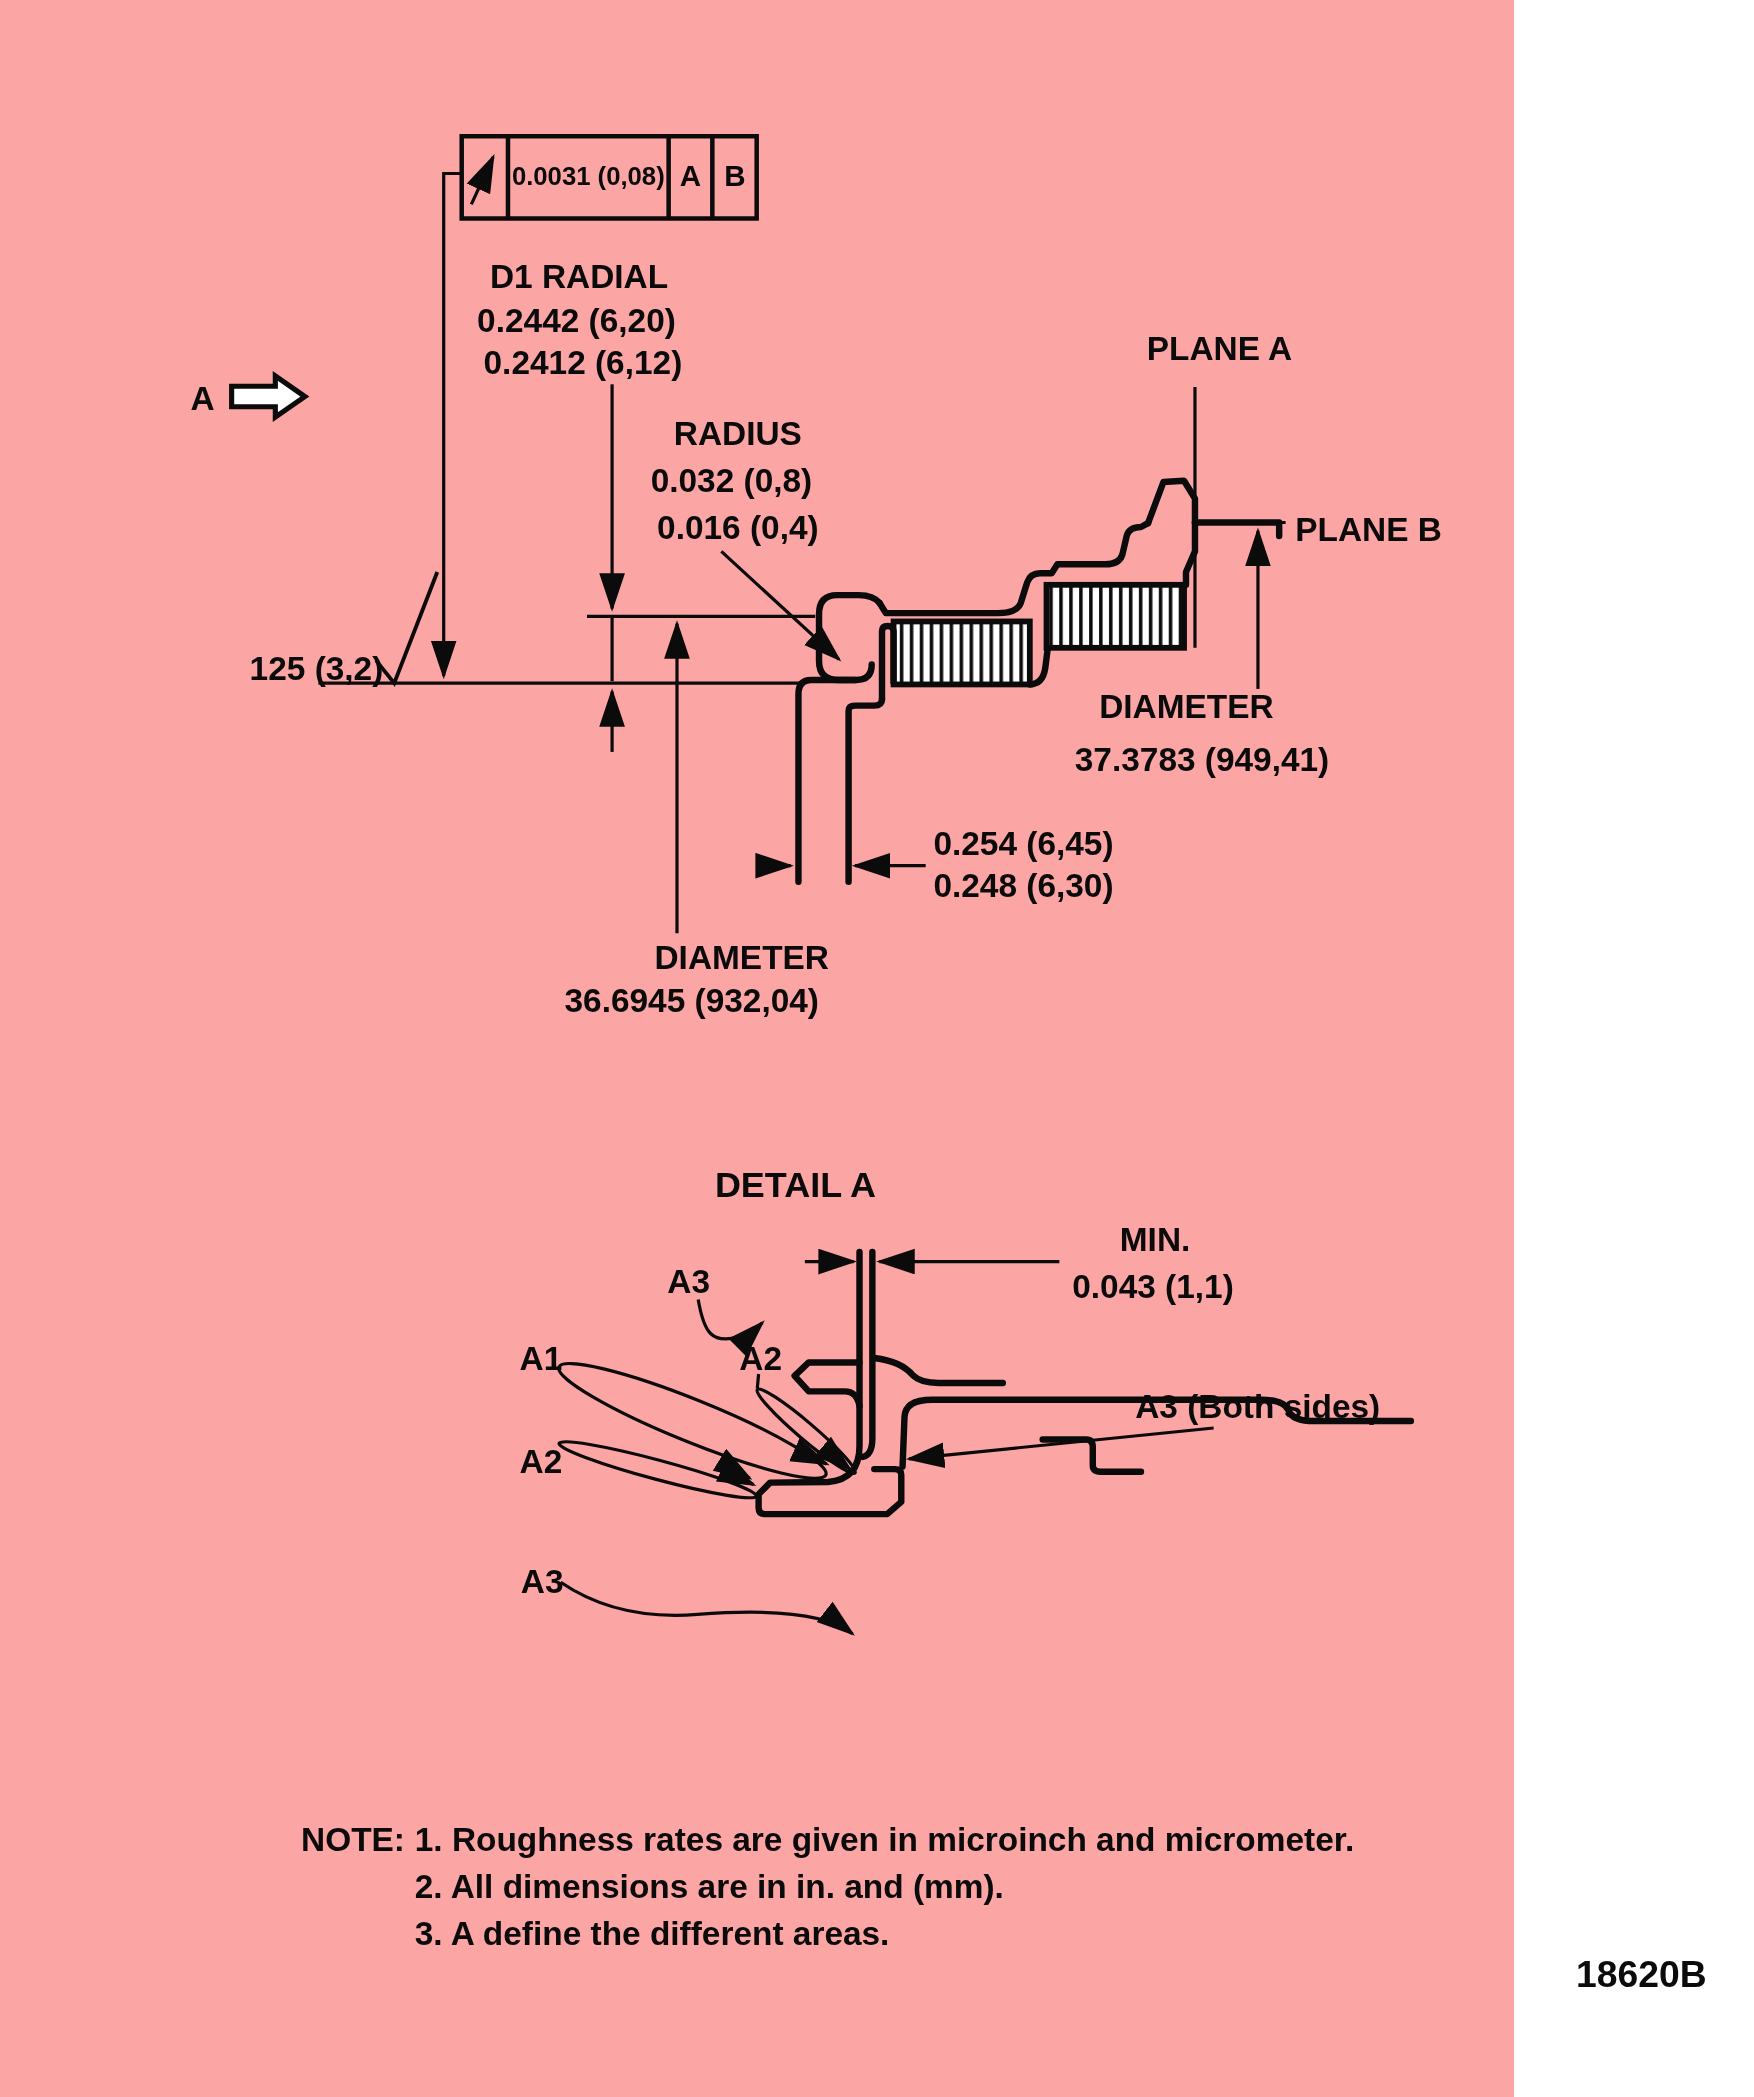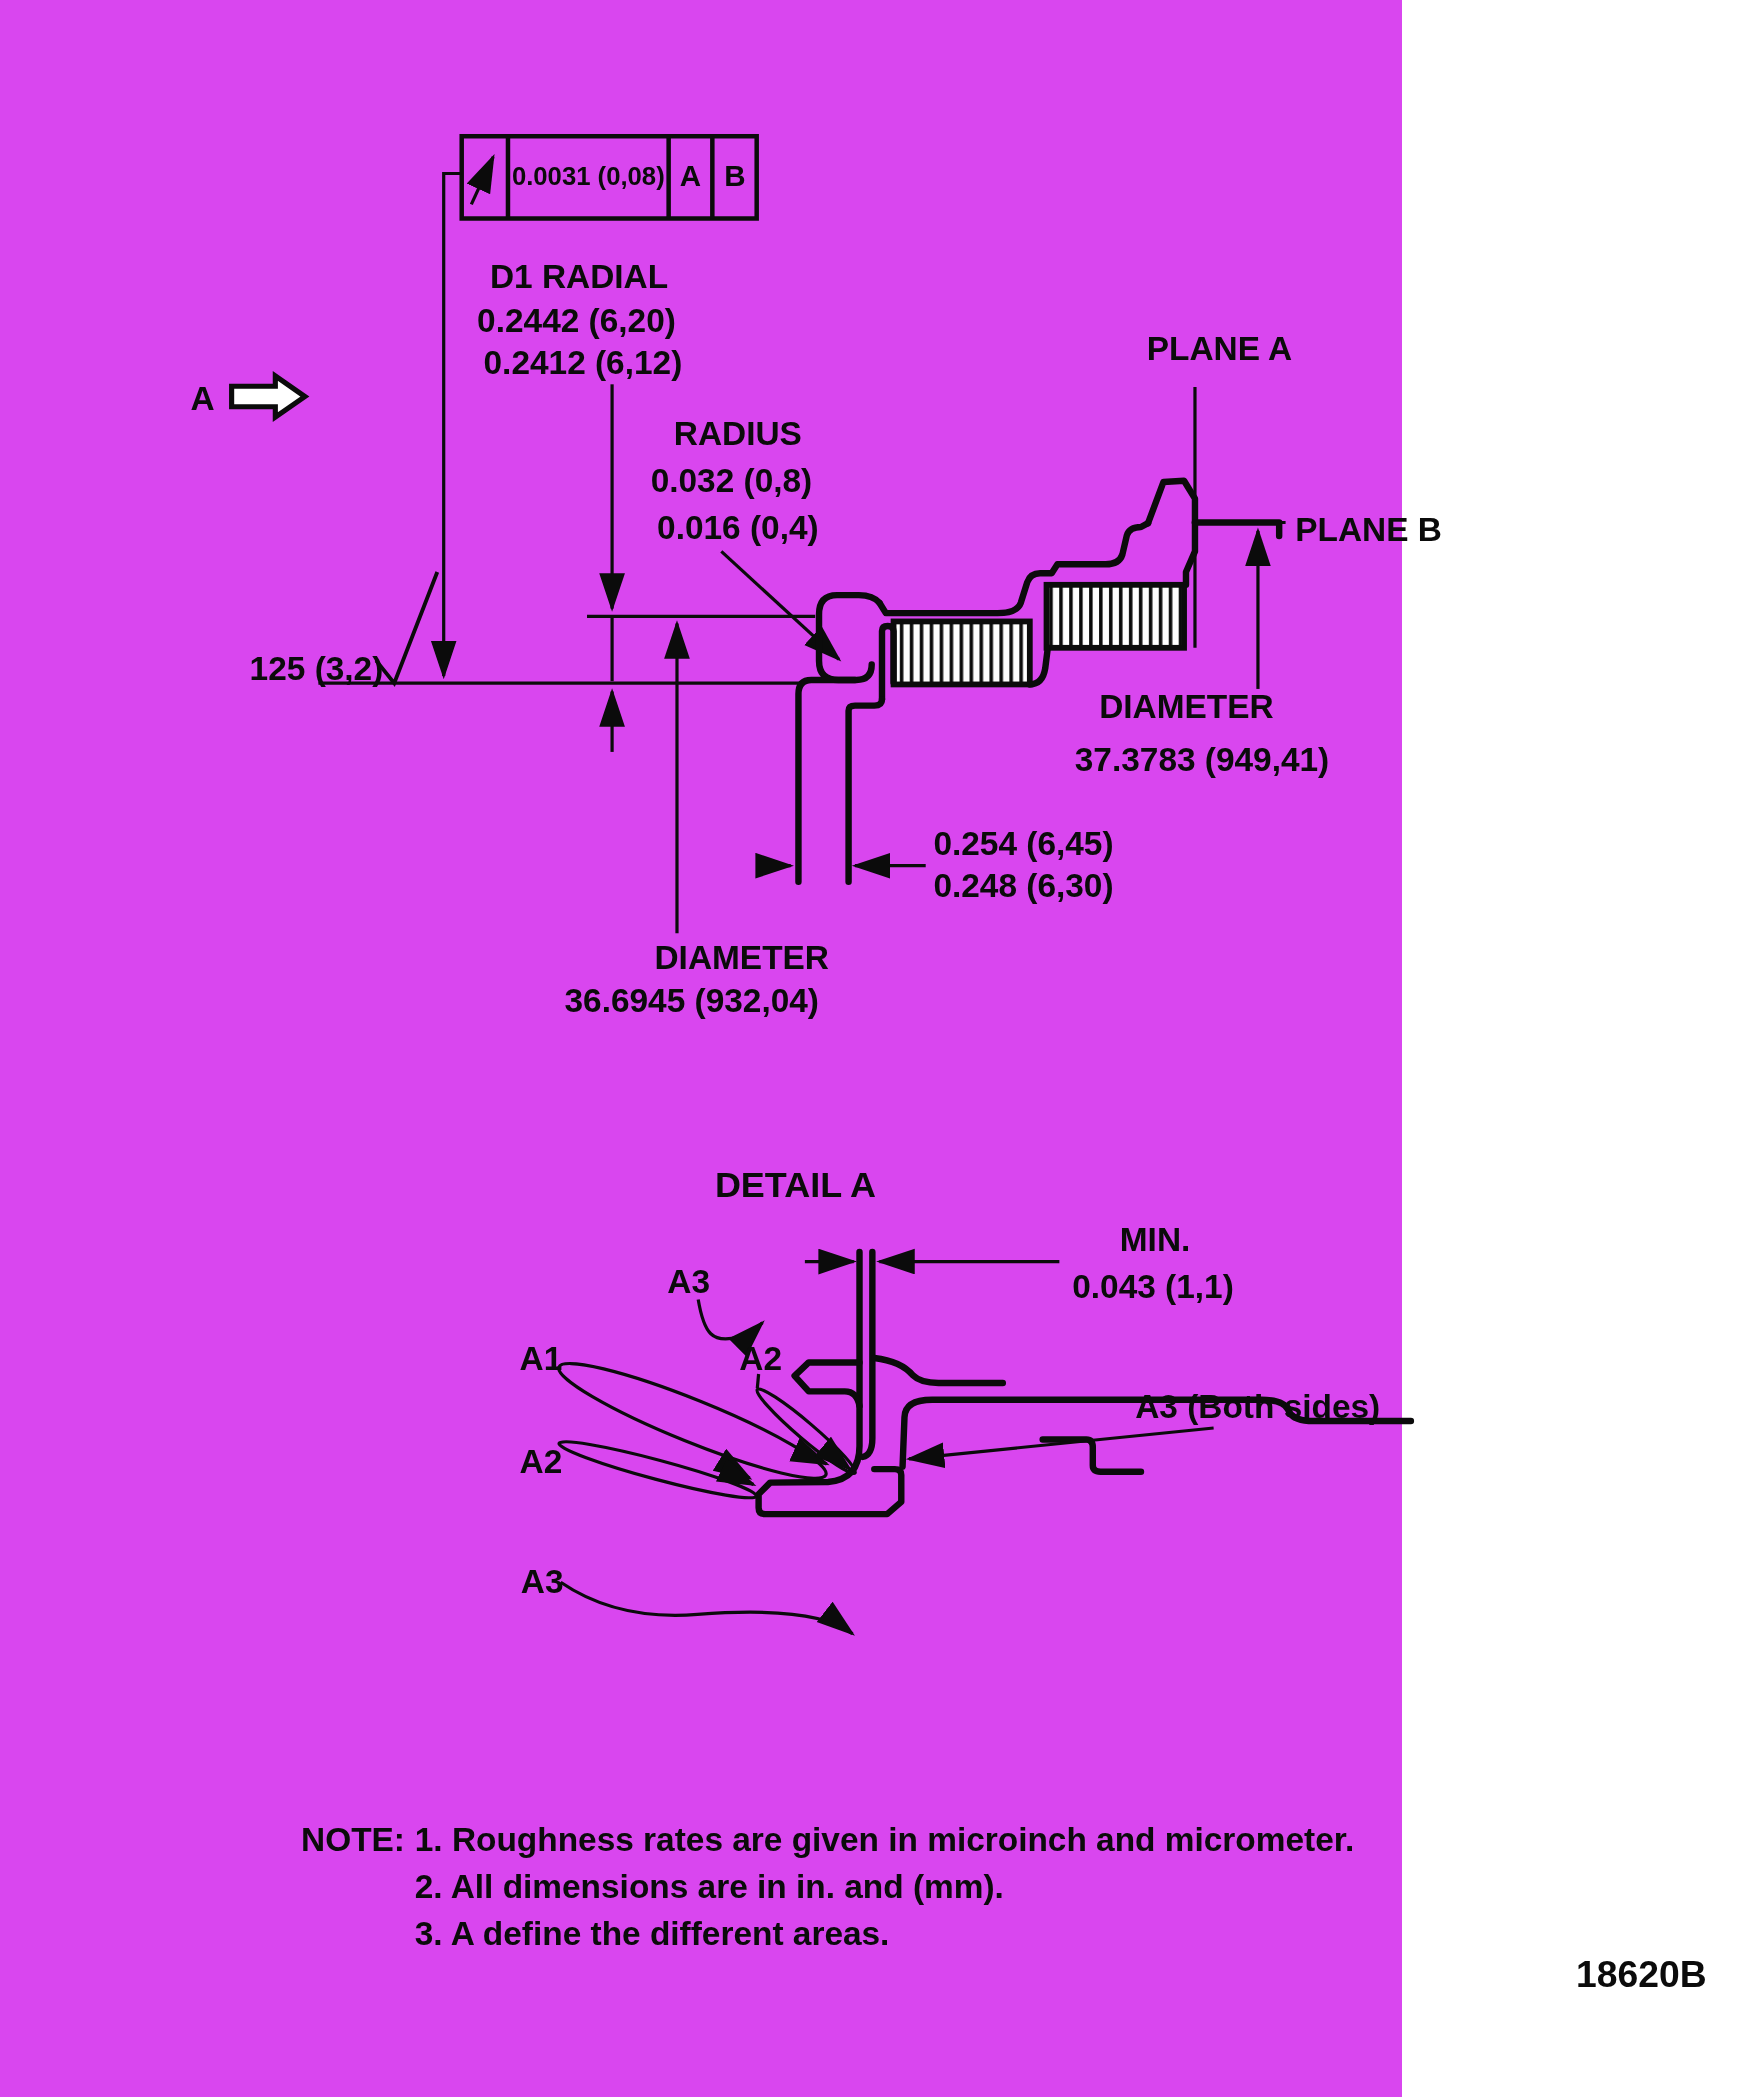--- a/index.html
+++ b/index.html
@@ -1,17 +1,17 @@
 <!DOCTYPE html>
 <html style="font-size:10.3px"><head>
 <meta charset="utf-8">
 <style>
   html,body{margin:0;padding:0;background:#ffffff;}
   body{font-family:"Liberation Sans", sans-serif;}
-  .sheet{width:1402px;height:2097px;position:relative;background:#d946ef;}
+  .sheet{width:1514px;height:2097px;position:relative;background:#fca5a5;}
   svg{display:block;}
   svg text{fill:#0b0b0b;font-family:"Liberation Sans", sans-serif;font-weight:bold;}
   .t52{font-size:52px;}
   .t46{font-size:46px;}
   .t40{font-size:40px;}
   .t56{font-size:56px;}
   .t58{font-size:58px;}
   .outline{fill:none;stroke:#0b0b0b;stroke-width:10;stroke-linecap:round;stroke-linejoin:round;}
   .thin{fill:none;stroke:#0b0b0b;stroke-width:5;stroke-linecap:butt;}
   .leader{fill:none;stroke:#0b0b0b;stroke-width:5;stroke-linecap:butt;}

